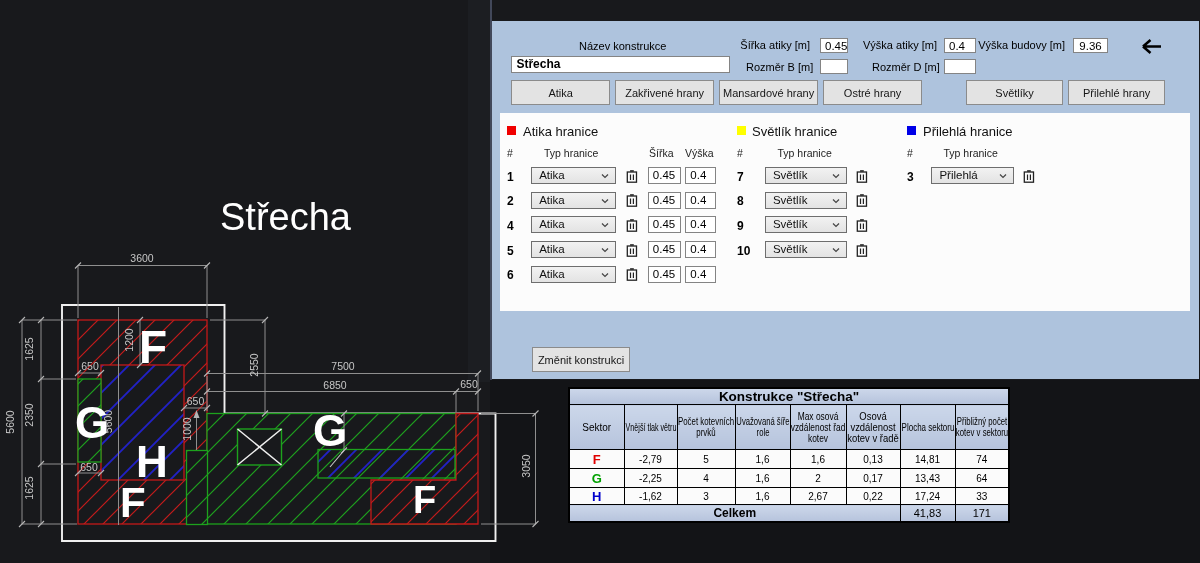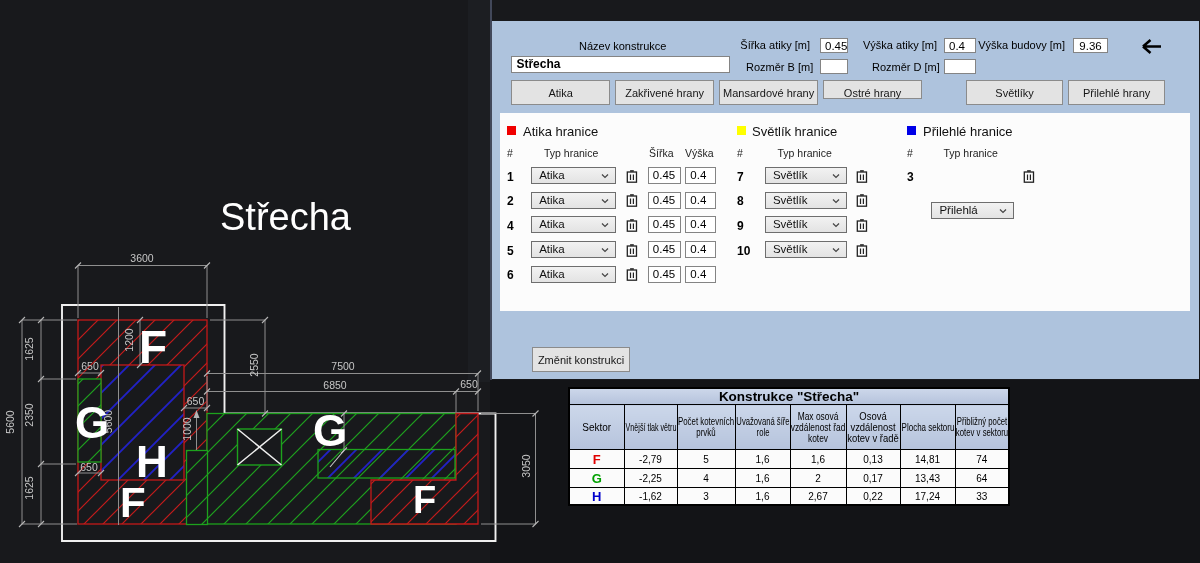--- a/index.html
+++ b/index.html
@@ -202,30 +202,30 @@
     <div class="lbl" style="left:254px;top:39.5px;width:62px;text-align:right;">Rozměr B [m]</div>
     <div class="valin" style="left:328px;top:38px;width:28px;height:15px;"></div>
     <div class="lbl" style="left:380px;top:39.5px;width:63px;">Rozměr D [m]</div>
     <div class="valin" style="left:452px;top:38px;width:32px;height:15px;"></div>
     <svg style="position:absolute;left:649px;top:17px;" width="22" height="17" viewBox="0 0 22 17">
       <path d="M2,8.5 L20,8.5 M2,8.5 L9.5,2 M2,8.5 L9.5,15" stroke="#000" stroke-width="2.5" fill="none"></path>
     </svg>
     <div class="btn" style="left:19.4px;top:58.5px;width:98.6px;height:25px;line-height:25px;">Atika</div>
     <div class="btn" style="left:123.3px;top:58.5px;width:98.7px;height:25px;line-height:25px;">Zakřivené hrany</div>
     <div class="btn" style="left:227.3px;top:58.5px;width:98.7px;height:25px;line-height:25px;">Mansardové hrany</div>
-    <div class="btn" style="left:331.2px;top:58.5px;width:98.8px;height:19px;line-height:25px;">Ostré hrany</div>
+    <div class="btn" style="left:331.2px;top:58.5px;width:98.8px;height:25px;line-height:25px;">Ostré hrany</div>
     <div class="btn" style="left:473.7px;top:58.5px;width:97.8px;height:25px;line-height:25px;">Světlíky</div>
     <div class="btn" style="left:575.8px;top:58.5px;width:97.7px;height:25px;line-height:25px;">Přilehlé hrany</div>
     <div id="wpanel"></div>
     <div class="legsq" style="left:14.6px;top:104.7px;background:#f00000;"></div>
     <div class="legtx" style="left:31px;top:102.5px;">Atika hranice</div>
     <div class="legsq" style="left:245.3px;top:104.7px;background:#ffff00;"></div>
     <div class="legtx" style="left:260px;top:102.5px;">Světlík hranice</div>
     <div class="legsq" style="left:415px;top:104.7px;background:#0000e8;"></div>
-    <div class="legtx" style="left:431px;top:102.5px;">Přilehlé hranice</div>
+    <div class="legtx" style="left:431px;top:102.5px;">Přilehlá hranice</div>
     <div class="hdr" style="left:15px;top:125.5px;">#</div>
     <div class="hdr" style="left:52px;top:126px;">Typ hranice</div>
     <div class="hdr" style="left:157px;top:126px;">Šířka</div>
     <div class="hdr" style="left:193px;top:126px;">Výška</div>
     <div class="hdr" style="left:245px;top:125.5px;">#</div>
     <div class="hdr" style="left:285.5px;top:126px;">Typ hranice</div>
     <div class="hdr" style="left:415px;top:125.5px;">#</div>
     <div class="hdr" style="left:451.5px;top:126px;">Typ hranice</div>
     <div class="num" style="left:15px;top:148.5px;">1</div>
     <div class="sel" style="left:39.2px;top:146px;">Atika<svg class="chv" width="8" height="5" viewBox="0 0 8 5">
@@ -294,21 +294,21 @@
         <use href="#trashg"></use>
       </svg>
     <div class="num" style="left:245px;top:222.6px;">10</div>
     <div class="sel" style="left:272.9px;top:220.1px;width:82px;">Světlík<svg class="chv" width="8" height="5" viewBox="0 0 8 5">
           <use href="#chevg"></use>
         </svg></div>
     <svg class="trash" style="left:364px;top:221.6px;" width="12" height="15" viewBox="0 0 12 15">
         <use href="#trashg"></use>
       </svg>
     <div class="num" style="left:415px;top:148.5px;">3</div>
-    <div class="sel" style="left:439.4px;top:146px;width:83px;margin-top:35px;">Přilehlá<svg class="chv" width="8" height="5" viewBox="0 0 8 5">
+    <div class="sel" style="left:439.4px;top:146px;width:83px;">Přilehlá<svg class="chv" width="8" height="5" viewBox="0 0 8 5">
           <use href="#chevg"></use>
         </svg></div>
     <svg class="trash" style="left:531px;top:147.5px;" width="12" height="15" viewBox="0 0 12 15">
         <use href="#trashg"></use>
       </svg>
     <div class="btn" style="left:40.3px;top:326.2px;width:97.4px;height:25.2px;line-height:25px;font-size:11px;">Změnit konstrukci</div>
   </div>
 </div>
 
 <table class="kt" style="position:absolute;left:568px;top:387px;width:442px;border:2px solid #000;" cellspacing="0">
@@ -373,14 +373,19 @@
   <tr class="drow">
     <td style="height:16px;font-weight:bold;font-size:13px;color:#0000cc;">H</td>
     <td>-1,62</td>
         <td>3</td>
         <td>1,6</td>
         <td>2,67</td>
         <td>0,22</td>
         <td>17,24</td>
         <td>33</td>
   </tr>
+  <tr style="font-size:11px;">
+    <td colspan="6" class="bluc" style="height:16px;font-weight:bold;font-size:12px;">Celkem</td>
+    <td class="bluc">41,83</td>
+        <td class="bluc">171</td>
+  </tr>
 </tbody>
   </table>
 
 </body></html>

